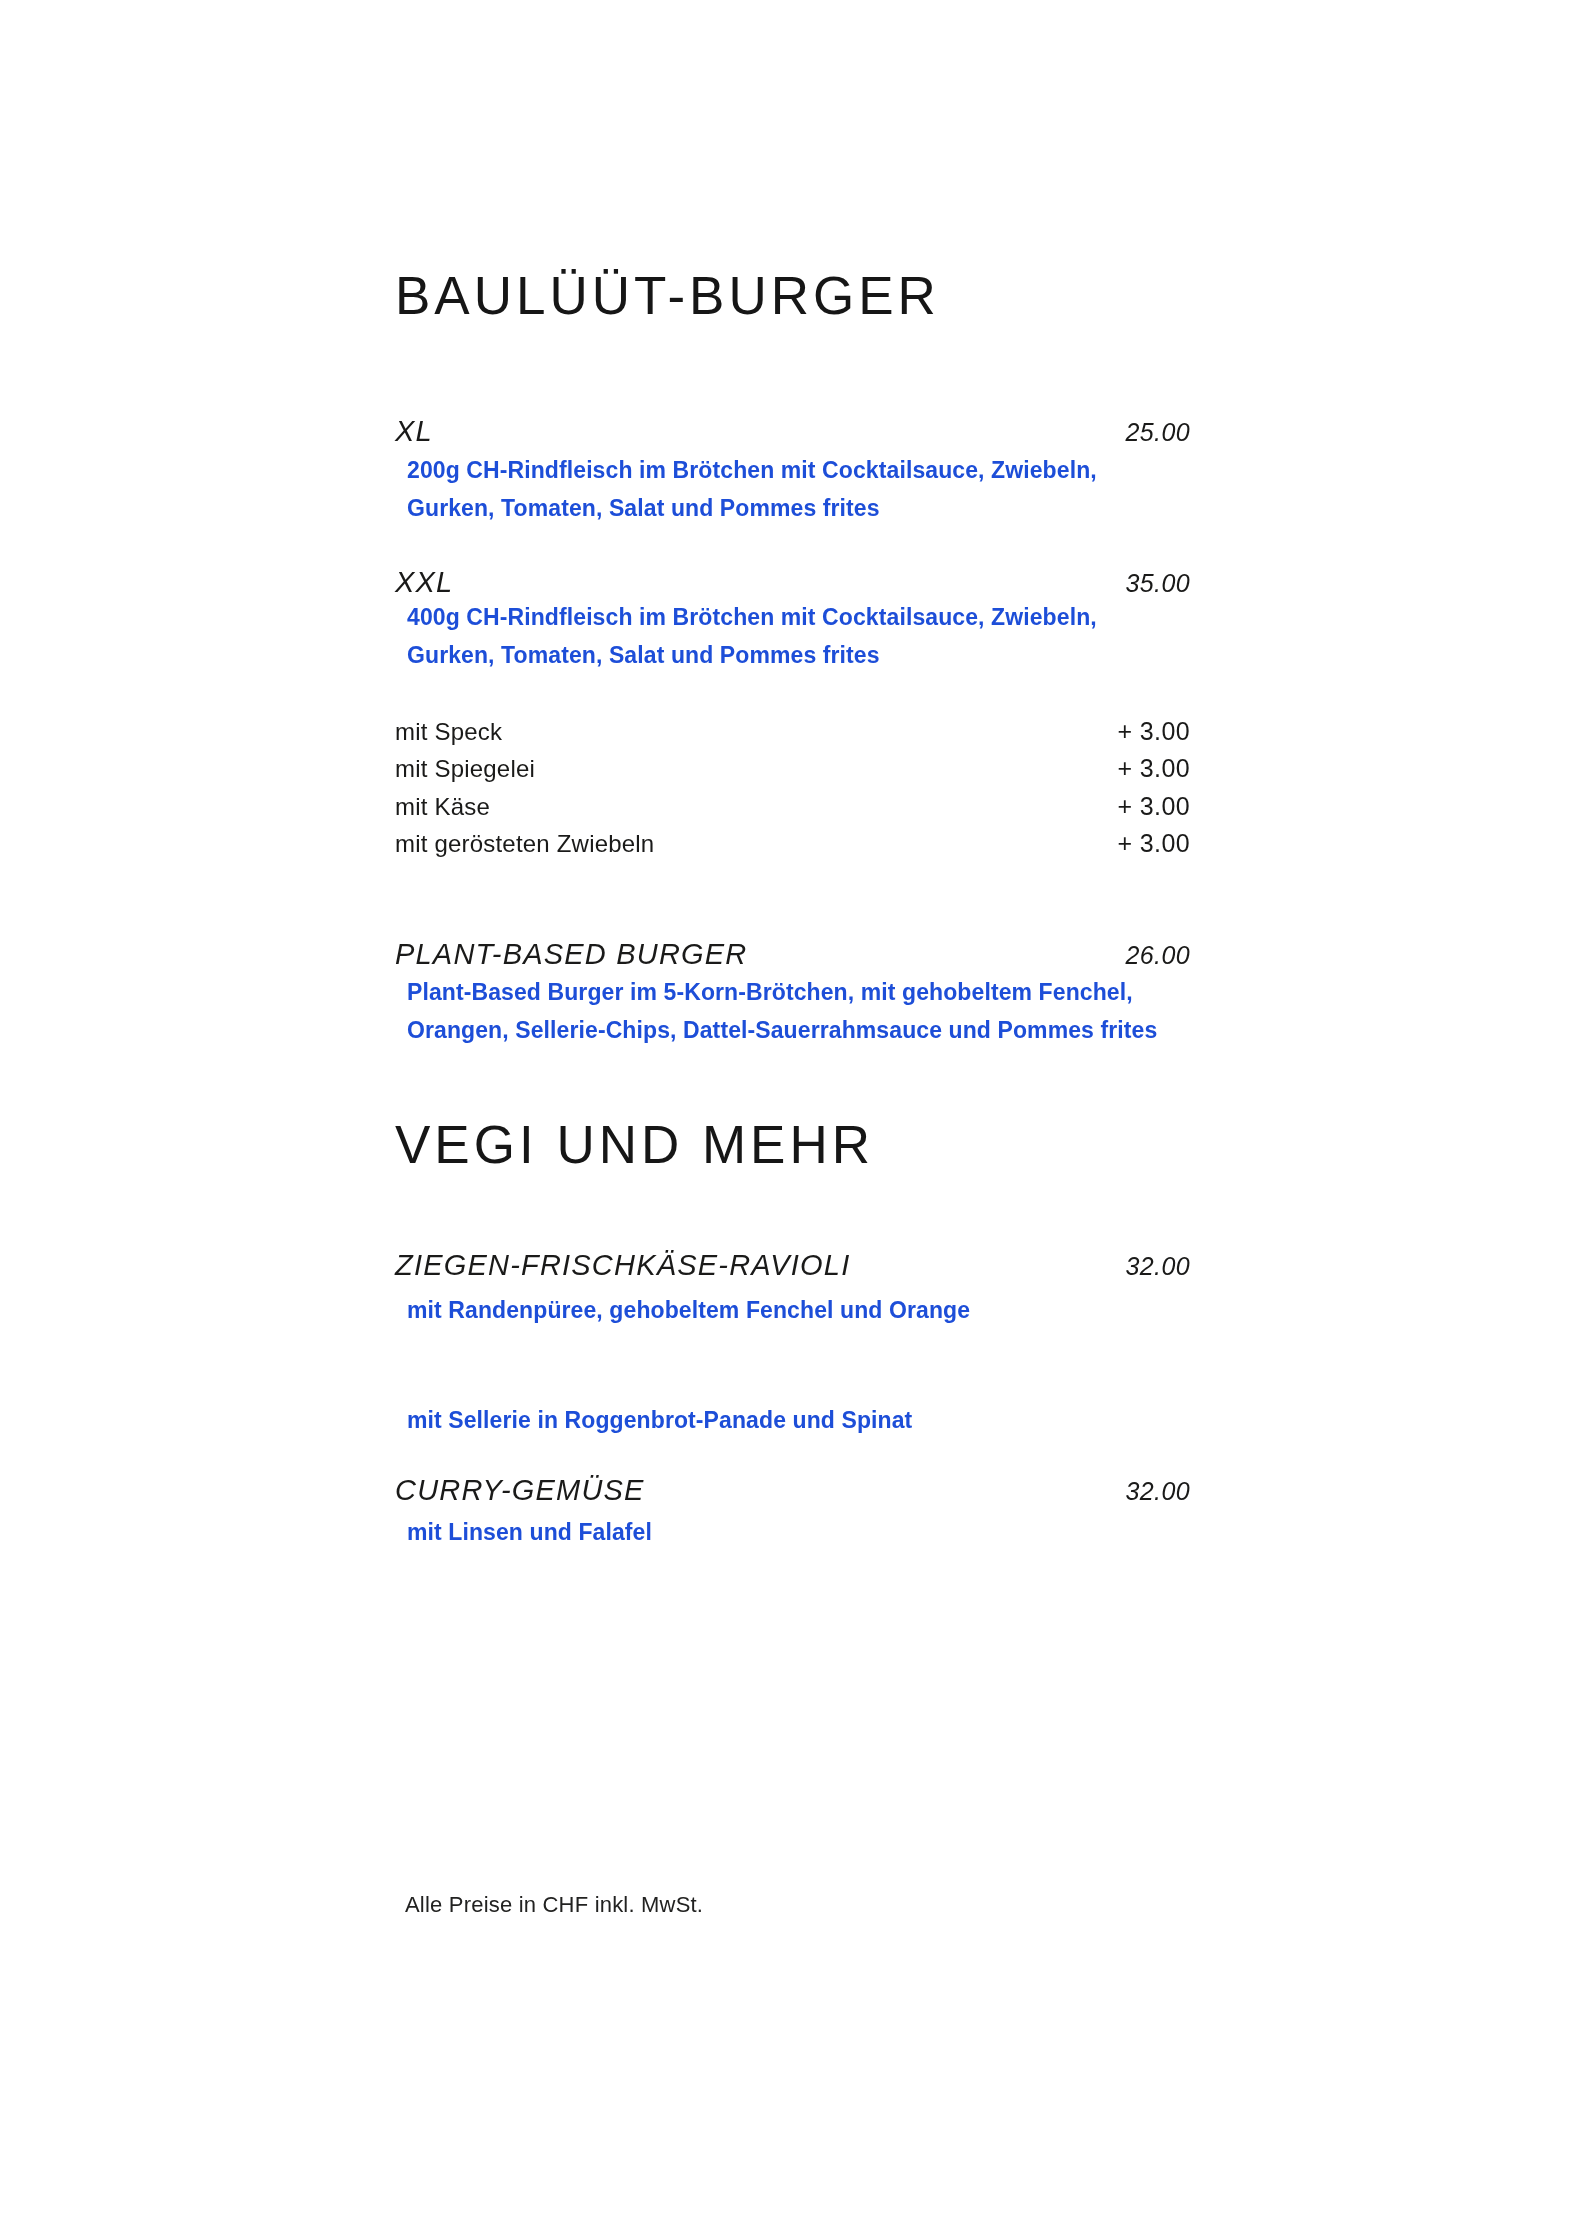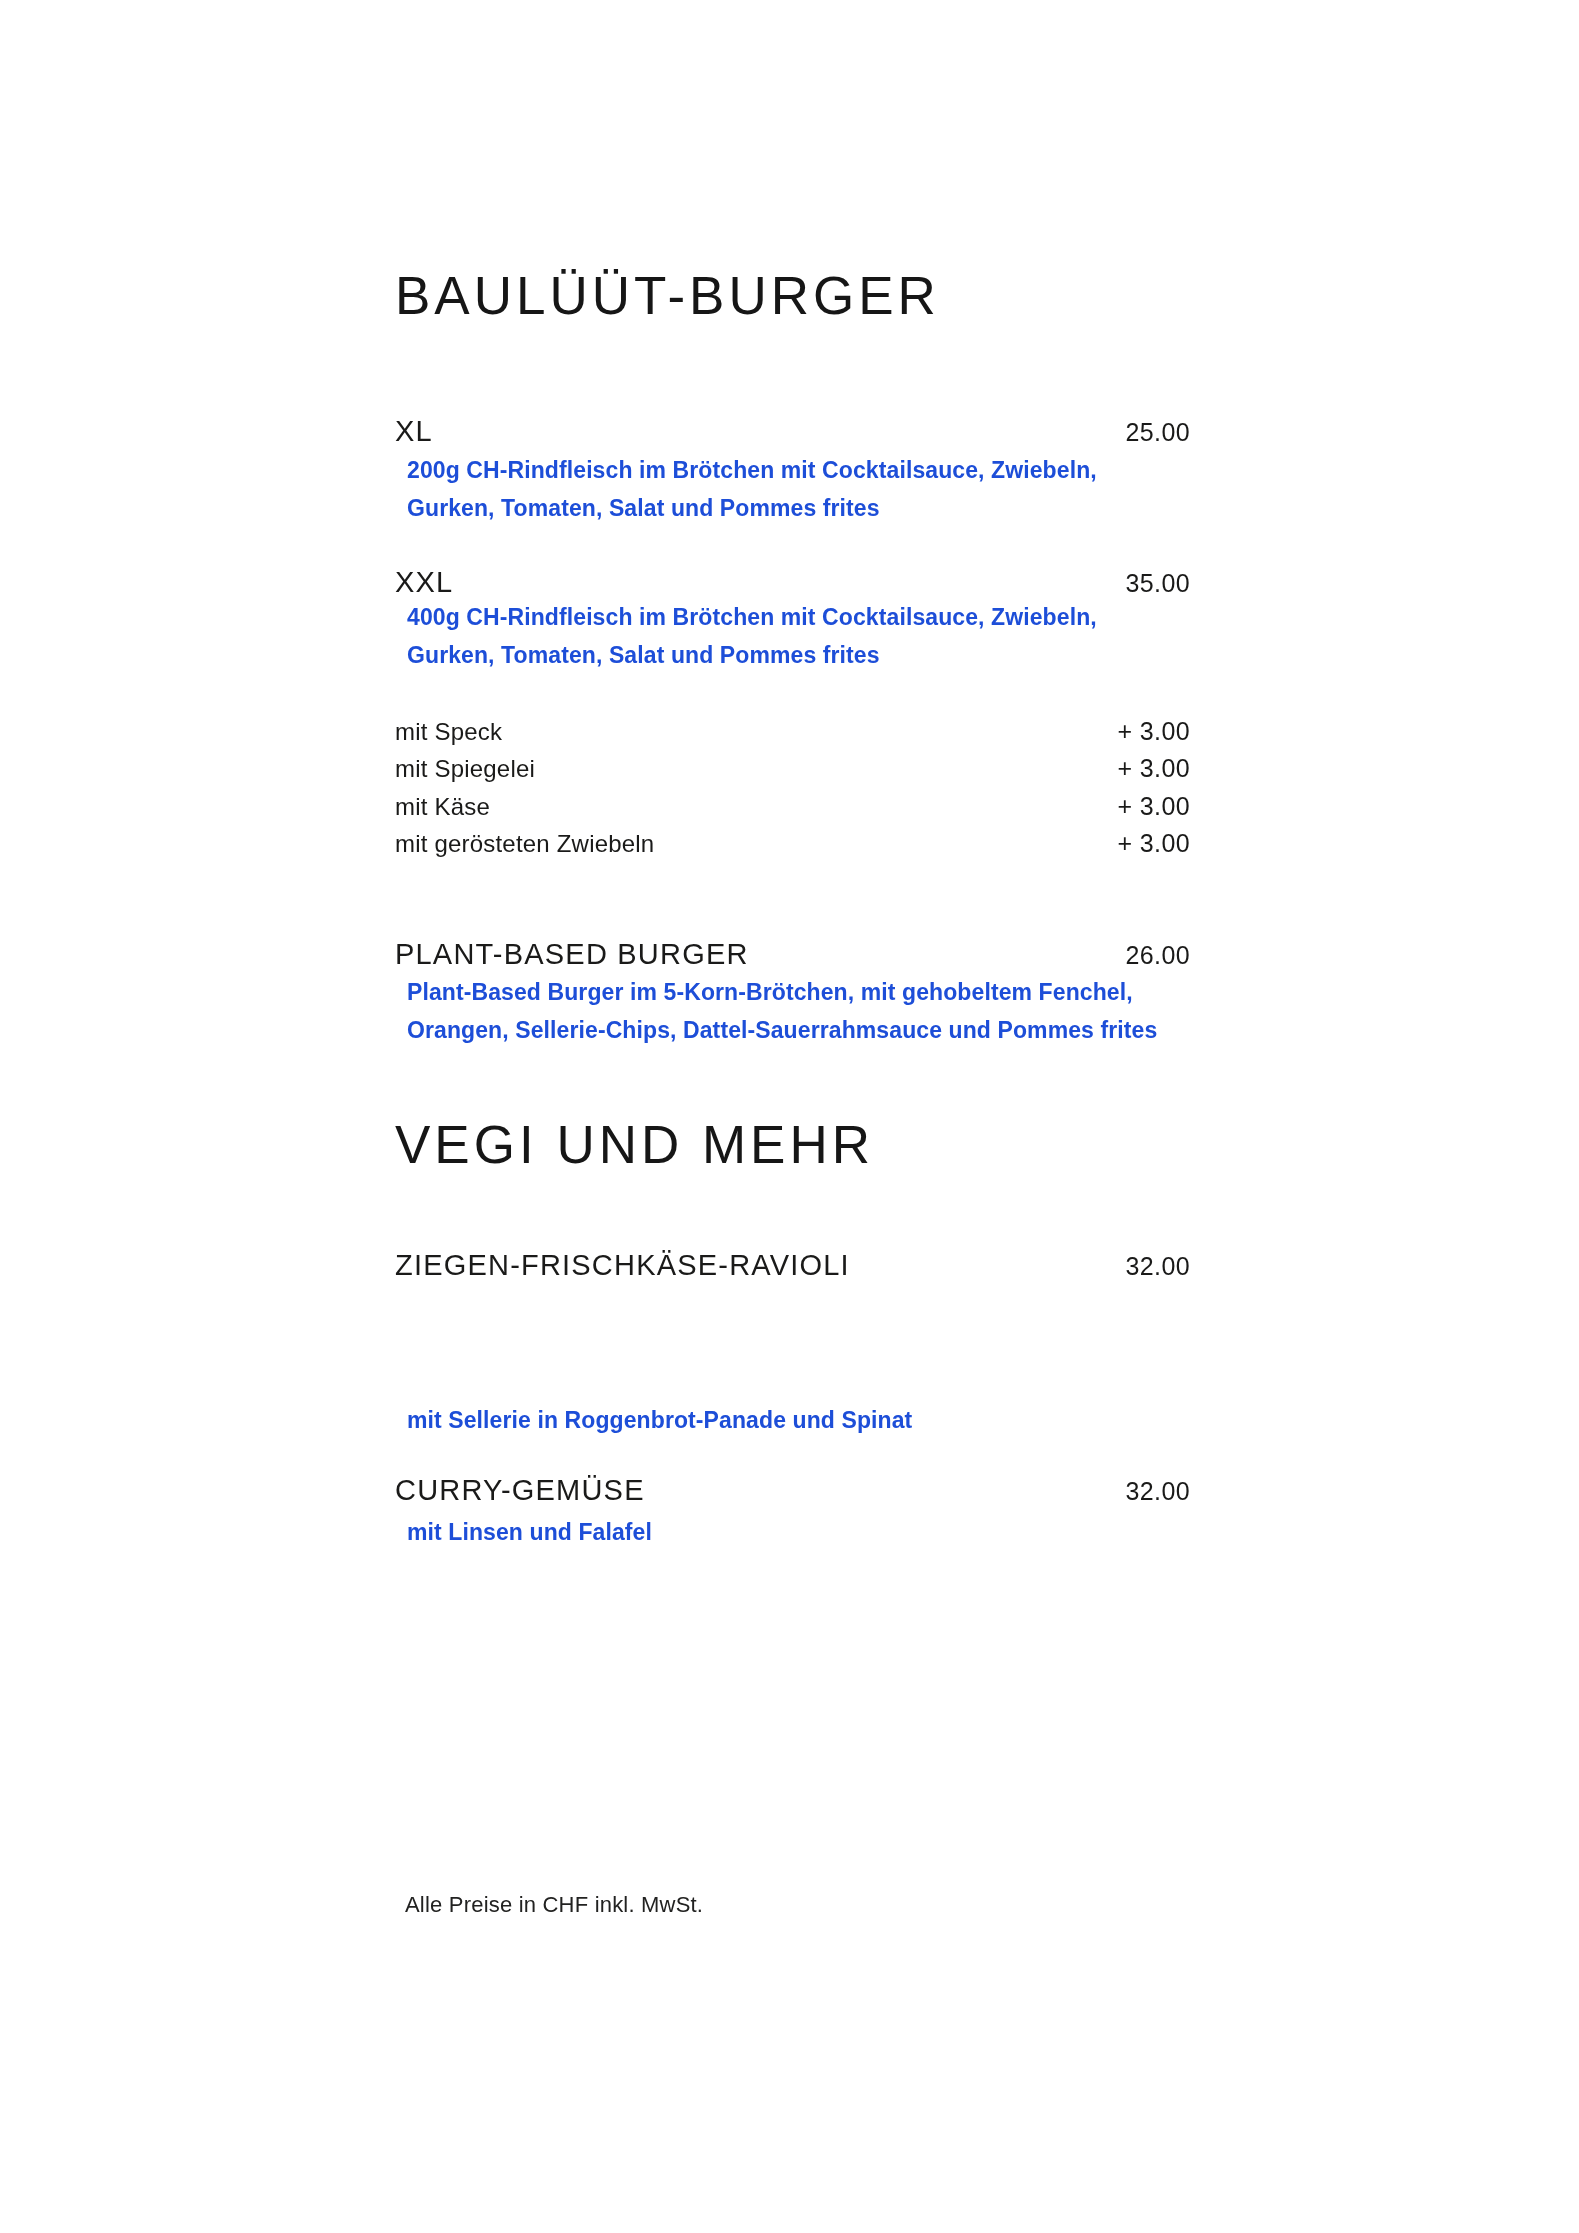--- a/index.html
+++ b/index.html
@@ -34,20 +34,21 @@
     white-space: nowrap;
     color: #161616;
   }
   .item-row {
     position: absolute;
     left: 0;
     width: 795px;
     display: flex;
     justify-content: space-between;
     align-items: baseline;
+    font-style: italic;
   }
   .item-name {
     font-size: 29px;
     font-weight: 400;
     letter-spacing: 1.2px;
     line-height: 34px;
     white-space: nowrap;
     color: #1a1a19;
   }
   .item-price {
@@ -150,20 +151,21 @@
     </div>
     <p class="desc" style="top:973px">Plant-Based Burger im 5-Korn-Brötchen, mit gehobeltem Fenchel,
 Orangen, Sellerie-Chips, Dattel-Sauerrahmsauce und Pommes frites</p>
 
     <h1 class="section-title" style="top:1115px">VEGI UND MEHR</h1>
 
     <div class="item-row" style="top:1248px">
       <span class="item-name">ZIEGEN-FRISCHKÄSE-RAVIOLI</span>
       <span class="item-price">32.00</span>
     </div>
+    <p class="desc" style="top:1291px">mit Randenpüree, gehobeltem Fenchel und Orange</p>
 
     <p class="desc" style="top:1401px">mit Sellerie in Roggenbrot-Panade und Spinat</p>
 
     <div class="item-row" style="top:1473px">
       <span class="item-name">CURRY-GEMÜSE</span>
       <span class="item-price">32.00</span>
     </div>
     <p class="desc" style="top:1513px">mit Linsen und Falafel</p>
 
     <p class="footer-note" style="top:1881px">Alle Preise in CHF inkl. MwSt.</p>

